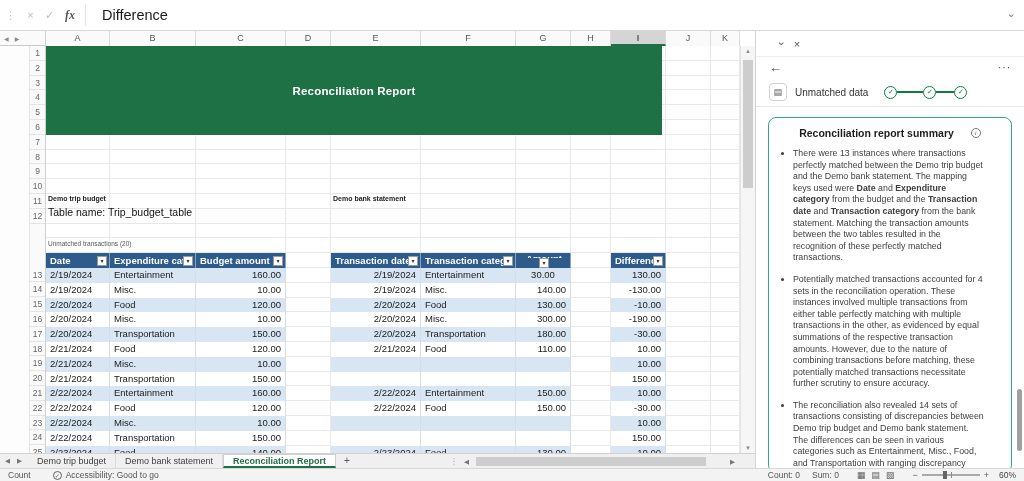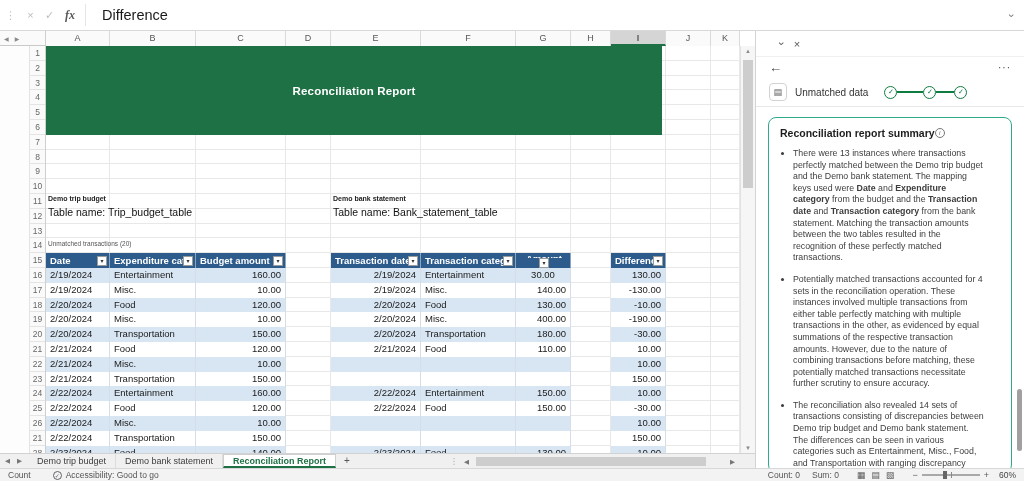--- a/index.html
+++ b/index.html
@@ -113,21 +113,21 @@
     display:flex; align-items:center; justify-content:center; font-size:9px; color:#5b5b5b; flex:0 0 auto; }
   .cp-step-label { font-size:10px; color:#333; margin-left:8px; white-space:nowrap; }
   .cp-progress { display:flex; align-items:center; margin-left:16px; }
   .cp-check { width:13px; height:13px; border-radius:50%; border:1.5px solid #0e7c41; color:#0e7c41;
     font-size:7px; display:flex; align-items:center; justify-content:center; flex:0 0 auto; }
   .cp-line { height:2px; background:#0e7c41; }
   .cp-line.l1 { width:26px; } .cp-line.l2 { width:18px; }
   .cp-divider { height:1px; background:#e8e8e8; }
   .cp-content { padding:10px 12px 0 12px; }
   .summary-card { border:1.5px solid #2fa98c; border-radius:8px; padding:9px 11px; height:356px; overflow:hidden; }
-  .card-title-row { display:flex; align-items:center; gap:0; }
+  .card-title-row { display:flex; align-items:center; gap:17px;justify-content:center; }
   .card-title { font-size:10.5px; font-weight:bold; color:#1d1d1d; }
   .info-icon { width:10px; height:10px; border:1px solid #777; border-radius:50%; font-size:7px; line-height:9px;
     text-align:center; color:#777; font-family:"Liberation Serif", serif; font-style:italic; }
   .bullets { margin:9px 16px 0 0; padding-left:13px; }
   .bullets li { font-size:8.8px; line-height:11.6px; color:#3d3d3d; margin-bottom:10px; }
   .cp-scroll-thumb { position:absolute; right:2px; top:358px; width:5px; height:62px; background:#a0a0a0; border-radius:3px; }
 </style>
 </head>
 <body>
 
@@ -168,21 +168,21 @@
         <div class="row-h" style="height: 14.8px;">3</div>
         <div class="row-h" style="height: 14.8px;">4</div>
         <div class="row-h" style="height: 14.8px;">5</div>
         <div class="row-h" style="height: 14.8px;">6</div>
         <div class="row-h" style="height: 14.8px;">7</div>
         <div class="row-h" style="height: 14.8px;">8</div>
         <div class="row-h" style="height: 14.8px;">9</div>
         <div class="row-h" style="height: 14.8px;">10</div>
         <div class="row-h" style="height: 14.8px;">11</div>
         <div class="row-h" style="height: 14.8px;">12</div>
-        <div class="row-h" style="height: 14.8px;">13</div>
+        <div class="row-h" style="height: 14.8px; margin-top: 44px;">13</div>
         <div class="row-h" style="height: 14.8px;">14</div>
         <div class="row-h" style="height: 14.8px;">15</div>
         <div class="row-h" style="height: 14.8px;">16</div>
         <div class="row-h" style="height: 14.8px;">17</div>
         <div class="row-h" style="height: 14.8px;">18</div>
         <div class="row-h" style="height: 14.8px;">19</div>
         <div class="row-h" style="height: 14.8px;">20</div>
         <div class="row-h" style="height: 14.8px;">21</div>
         <div class="row-h" style="height: 14.8px;">22</div>
         <div class="row-h" style="height: 14.8px;">23</div>
@@ -205,21 +205,20 @@
         <div class="vline" style="left: 239px;"></div>
         <div class="vline" style="left: 149px;"></div>
         <div class="vline" style="left: 63px;"></div>
       <div class="banner">
         <span class="banner-text">Reconciliation Report</span>
       </div>
 
       <div class="caption" style="left:2px; top:149px;">Demo trip budget</div>
       <div class="tname" style="left:2px; top:160px;">Table name: Trip_budget_table</div>
       <div class="caption" style="left:287px; top:149px;">Demo bank statement</div>
-      <div class="tname" style="left:287px; top:160px;">Table name: Bank_statement_table</div>
       <div class="tiny-note" style="left:2px; top:194px;">Unmatched transactions (20)</div>
 
       <div class="xl-table" style="left:0; top:207.2px; width:240px;">
           <div class="t-hrow">
             <div class="t-hcell" style="width: 64px;">
               <span class="t-htext">Date</span>
               <span class="filter-btn">▾</span>
             </div>
             <div class="t-hcell" style="width: 86px;">
               <span class="t-htext">Expenditure category</span>
@@ -322,21 +321,21 @@
             <div class="t-cell" style="width: 55px; text-align: right;">140.00</div>
           </div>
           <div class="t-row band">
             <div class="t-cell" style="width: 90px; text-align: right;">2/20/2024</div>
             <div class="t-cell" style="width: 95px; text-align: left;">Food</div>
             <div class="t-cell" style="width: 55px; text-align: right;">130.00</div>
           </div>
           <div class="t-row plain">
             <div class="t-cell" style="width: 90px; text-align: right;">2/20/2024</div>
             <div class="t-cell" style="width: 95px; text-align: left;">Misc.</div>
-            <div class="t-cell" style="width: 55px; text-align: right;">400.00</div>
+            <div class="t-cell" style="width: 55px; text-align: right;">300.00</div>
           </div>
           <div class="t-row band">
             <div class="t-cell" style="width: 90px; text-align: right;">2/20/2024</div>
             <div class="t-cell" style="width: 95px; text-align: left;">Transportation</div>
             <div class="t-cell" style="width: 55px; text-align: right;">180.00</div>
           </div>
           <div class="t-row plain">
             <div class="t-cell" style="width: 90px; text-align: right;">2/21/2024</div>
             <div class="t-cell" style="width: 95px; text-align: left;">Food</div>
             <div class="t-cell" style="width: 55px; text-align: right;">110.00</div>

